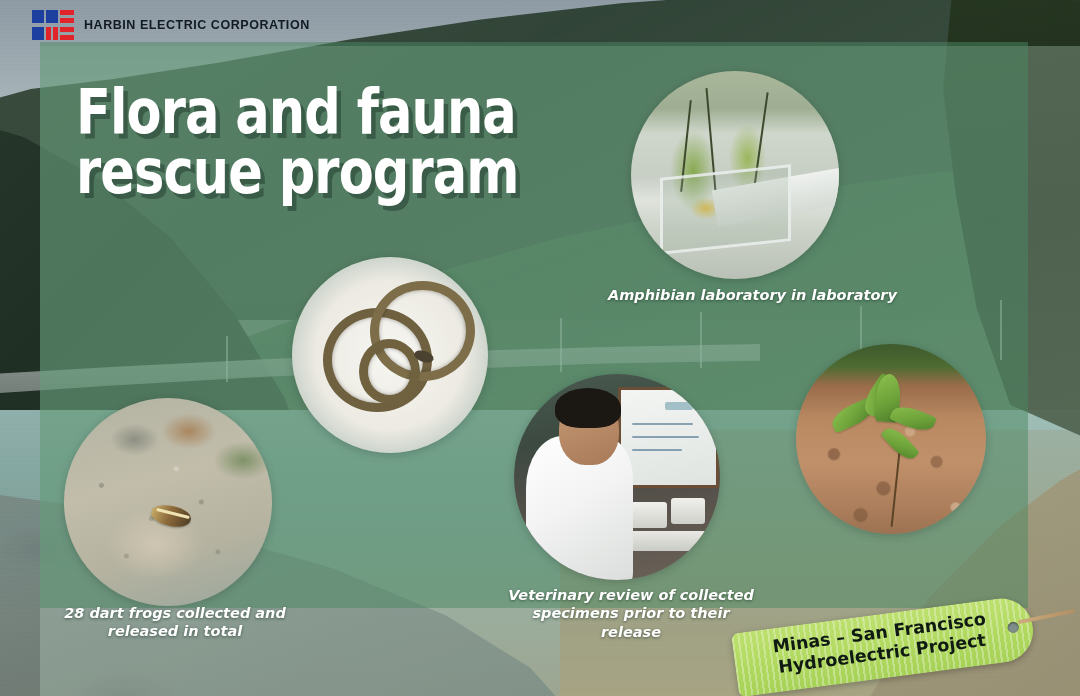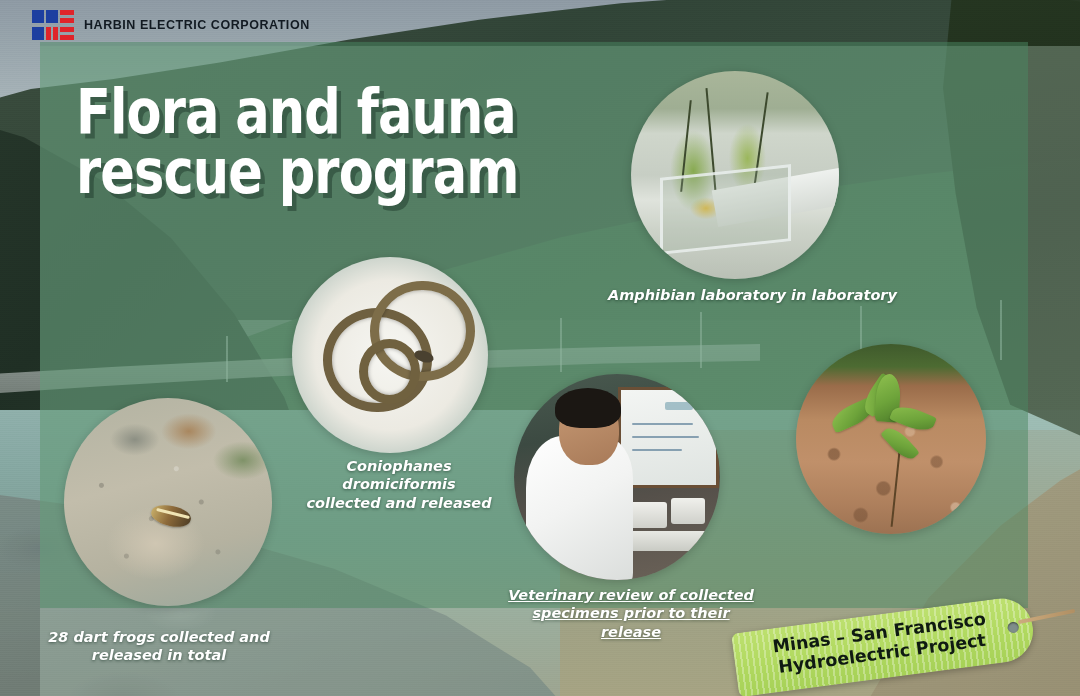--- a/index.html
+++ b/index.html
@@ -341,46 +341,44 @@
     <div class="glass"></div>
   </div>
   <div class="cap" style="left:608px;top:286px;width:300px;">Amphibian laboratory in laboratory</div>
 
   <div class="circle ph-snake" style="left:292px;top:257px;width:196px;height:196px;">
     <div class="coil c1"></div>
     <div class="coil c2"></div>
     <div class="coil c3"></div>
     <div class="head"></div>
   </div>
-  <div class="cap" style="left:294px;top:457px;width:210px;text-align:center;">Coniophanes dromiciformis
-collected and released</div>
 
   <div class="circle ph-frog" style="left:64px;top:398px;width:208px;height:208px;">
     <div class="grit"></div>
     <div class="frogbody"></div>
     <div class="stripe"></div>
   </div>
-  <div class="cap" style="left:44px;top:604px;width:230px;text-align:center;margin-top:24px;">28 dart frogs collected and
+  <div class="cap" style="left:60px;top:604px;width:230px;text-align:center;">28 dart frogs collected and
 released in total</div>
 
   <div class="circle ph-vet" style="left:514px;top:374px;width:206px;height:206px;">
     <div class="board">
       <div class="bscribble" style="left:12%;top:34%;width:64%;"></div>
       <div class="bscribble" style="left:12%;top:48%;width:70%;"></div>
       <div class="bscribble" style="left:12%;top:62%;width:52%;"></div>
       <div class="bscribble" style="left:46%;top:12%;width:30%;height:8px;background:rgba(70,130,150,.45);"></div>
     </div>
     <div class="counter"></div>
     <div class="tub" style="left:56%;top:62%;width:38px;height:26px;"></div>
     <div class="tub" style="left:76%;top:60%;width:34px;height:26px;"></div>
     <div class="coat"></div>
     <div class="head2"></div>
     <div class="hair"></div>
   </div>
-  <div class="cap" style="left:500px;top:586px;width:262px;text-align:center;text-decoration:underline;">Veterinary review of collected
+  <div class="cap" style="left:500px;top:586px;width:262px;text-align:center;">Veterinary review of collected
 specimens prior to their release</div>
 
   <div class="circle ph-plant" style="left:796px;top:344px;width:190px;height:190px;">
     <div class="clods"></div>
     <div class="stalk"></div>
     <div class="leaf" style="left:18%;top:32%;width:46px;height:20px;transform:rotate(-24deg);"></div>
     <div class="leaf" style="left:32%;top:22%;width:42px;height:18px;transform:rotate(-56deg);"></div>
     <div class="leaf" style="left:42%;top:16%;width:24px;height:48px;transform:rotate(4deg);border-radius:60% 60% 18% 18%;"></div>
     <div class="leaf" style="left:50%;top:34%;width:44px;height:19px;transform:rotate(22deg);"></div>
     <div class="leaf" style="left:44%;top:48%;width:40px;height:17px;transform:rotate(48deg);"></div>

